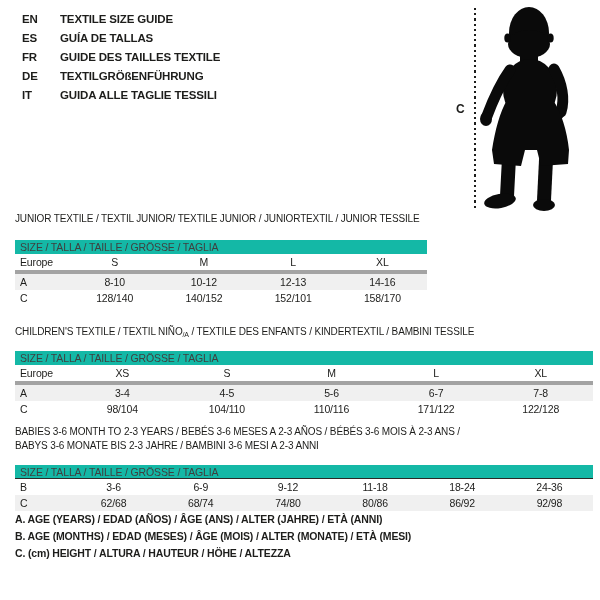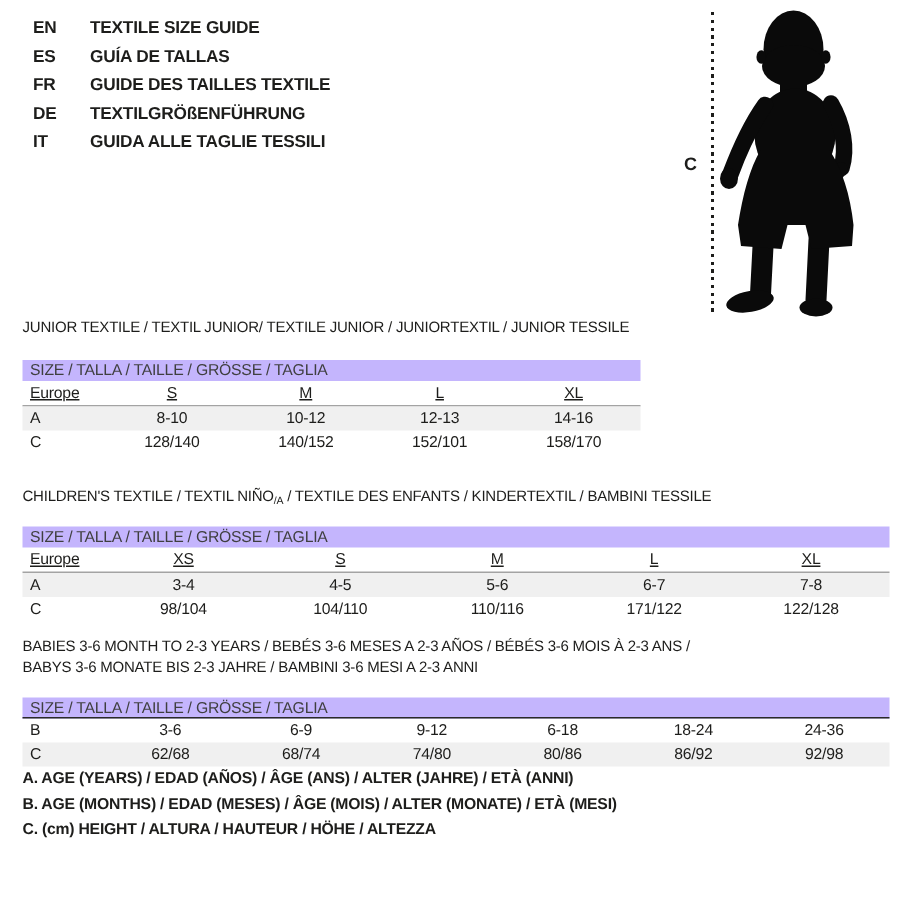--- a/index.html
+++ b/index.html
@@ -26,33 +26,33 @@
 
   
   .tbl{position:absolute;left:15px;}
   .t1{top:213px;width:412px;}
   .t2{top:326px;width:578px;}
   .t3{top:425px;width:578px;}
   .tbl-title{font-weight:normal;font-size:10px;line-height:12px;white-space:nowrap;}
   .t3 .tbl-title{line-height:13.5px;}
   .sub{font-size:7px;vertical-align:-2px;}
   .size-bar{
-    background:#c4b5fd;height:14px;line-height:14px;font-size:10.5px;color:#3f3f3f;
+    background:#14b8a6;height:14px;line-height:14px;font-size:10.5px;color:#3f3f3f;
     padding-left:5px;box-sizing:border-box;
   }
   .t1 .size-bar,.t2 .size-bar{margin-top:15px;}
   .t2 .size-bar{margin-top:10px;}
   .t3 .size-bar{margin-top:13px;border-bottom:1px solid #2a2a28;}
   .trow{display:grid;height:16px;align-items:center;font-size:10.5px;}
   .cols4{grid-template-columns:55px repeat(4,1fr);}
   .cols5{grid-template-columns:55px repeat(5,1fr);}
   .cols6{grid-template-columns:55px repeat(6,1fr);}
   .trow .lbl{padding-left:5px;text-align:left;}
   .trow .val{text-align:center;}
-  .head-row{border-bottom:1px solid #a3a3a3;text-decoration:underline;}
+  .head-row{border-bottom:4px solid #a3a3a3;}
   .alt{background:#f0f0f0;}
 
   
   .footnotes{left:15px;top:511px;font-weight:bold;font-size:10.5px;line-height:17px;}
 </style>
 </head>
 <body>
 
 <div class="abs langs">
   <div class="lang-row">
@@ -170,21 +170,21 @@
   <div class="tbl-title">BABIES 3-6 MONTH TO 2-3 YEARS / BEBÉS 3-6 MESES A 2-3 AÑOS / BÉBÉS 3-6 MOIS À 2-3 ANS /</div>
   <div class="tbl-title">BABYS 3-6 MONATE BIS 2-3 JAHRE / BAMBINI 3-6 MESI A 2-3 ANNI</div>
   <div class="size-bar">
     <span>SIZE / TALLA / TAILLE / GRÖSSE / TAGLIA</span>
   </div>
   <div class="trow cols6">
     <span class="lbl">B</span>
     <span class="val">3-6</span>
     <span class="val">6-9</span>
     <span class="val">9-12</span>
-    <span class="val">6-18</span>
+    <span class="val">11-18</span>
     <span class="val">18-24</span>
     <span class="val">24-36</span>
   </div>
   <div class="trow cols6 alt">
     <span class="lbl">C</span>
     <span class="val">62/68</span>
     <span class="val">68/74</span>
     <span class="val">74/80</span>
     <span class="val">80/86</span>
     <span class="val">86/92</span>

